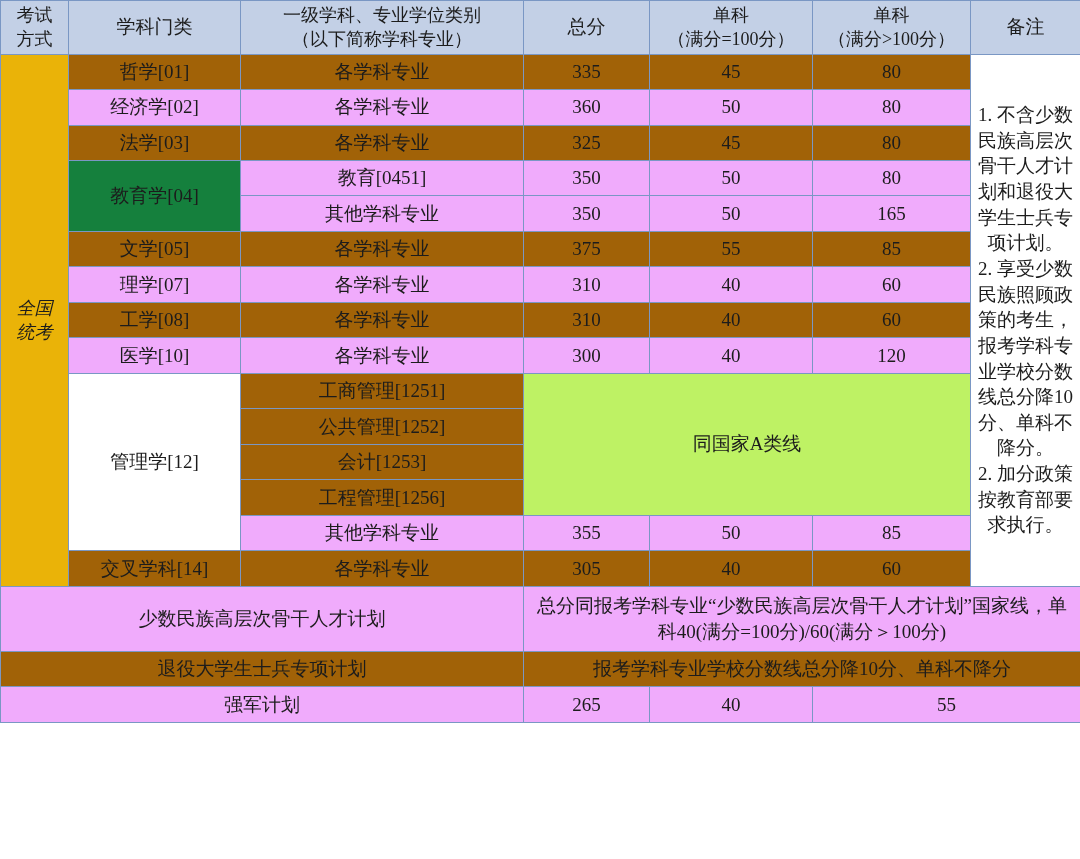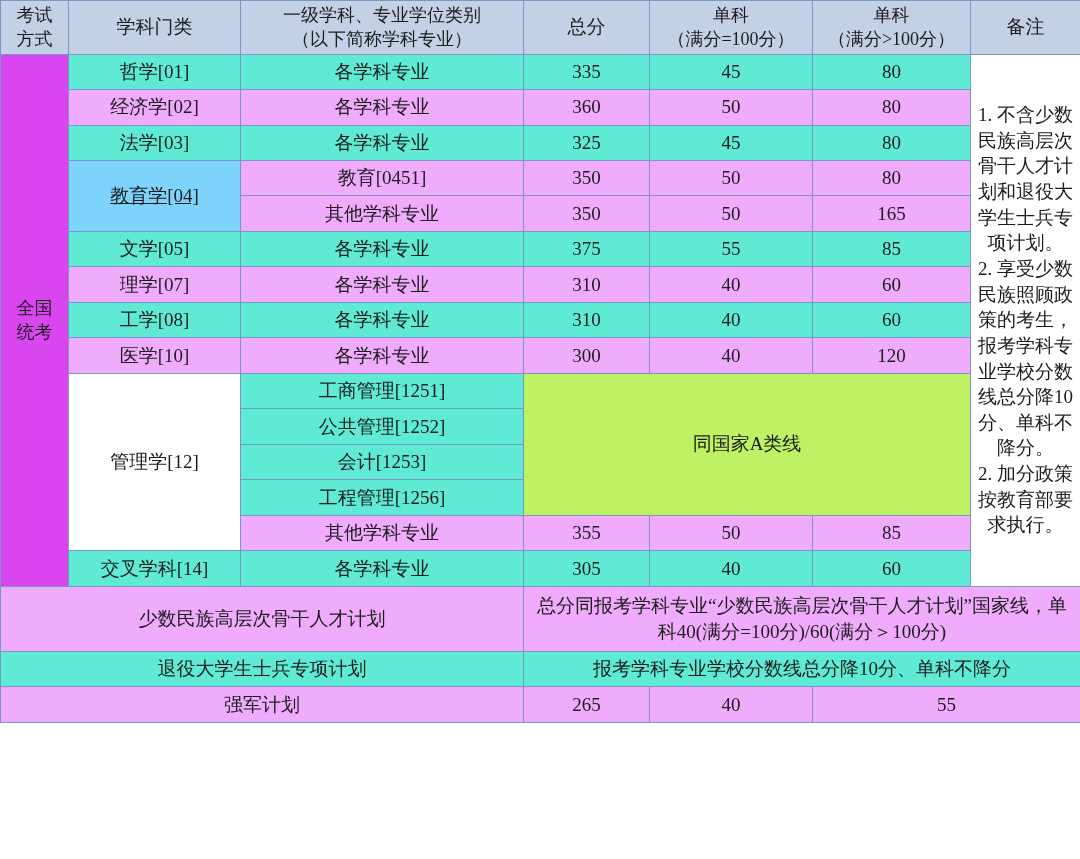--- a/index.html
+++ b/index.html
@@ -40,45 +40,46 @@
     font-size: 18px;
   }
   .col-method { width: 68px; }
   .col-cat    { width: 172px; }
   .col-major  { width: 283px; }
   .col-total  { width: 126px; }
   .col-s1     { width: 163px; }
   .col-s2     { width: 158px; }
   .col-note   { width: 110px; }
 
-  .row-a td { background: #5eead4; }
+  .row-a td { background: #a16207; }
   .row-b td { background: #f0abfc; }
 
   td.cell-method {
-    background: #d946ef;
+    background: #eab308;
     font-size: 20px;
     line-height: 1.4;
+    font-style: italic;
   }
   td.cell-note {
     background: #ffffff;
     text-align: left;
     font-size: 18.5px;
     padding: 6px 8px;
     line-height: 1.5;
     vertical-align: middle;
   }
   td.cell-note p {
     margin: 0;
   }
   td.merge-same {
     background: #bef264;
     font-size: 20px;
   }
   td.cat-merged-a { background: #ffffff; }
-  td.cat-merged-b { background: #7dd3fc; text-decoration: underline; }
+  td.cat-merged-b { background: #15803d; }
   td.wide-text {
     text-align: left;
     padding: 6px 10px;
     font-size: 19px;
     line-height: 1.45;
   }
   td.bottom-label {
     font-size: 19px;
     margin-top: 44px;
   }

